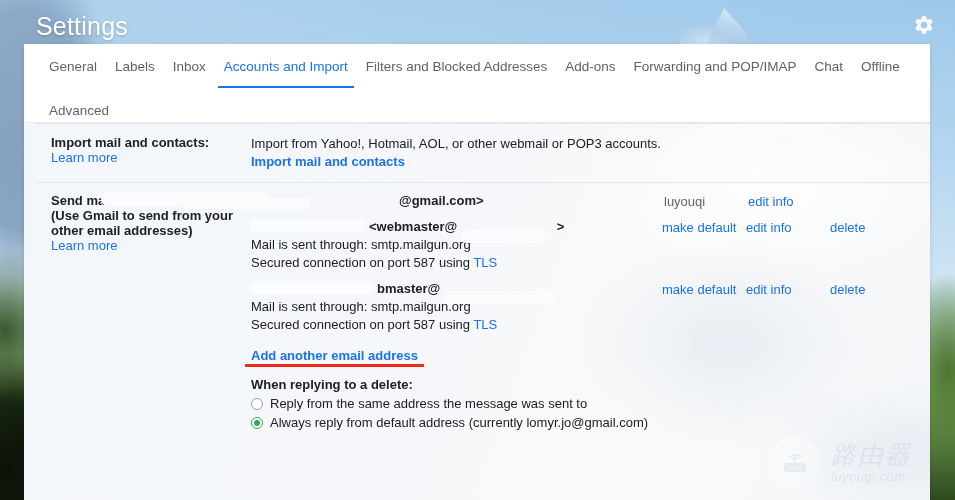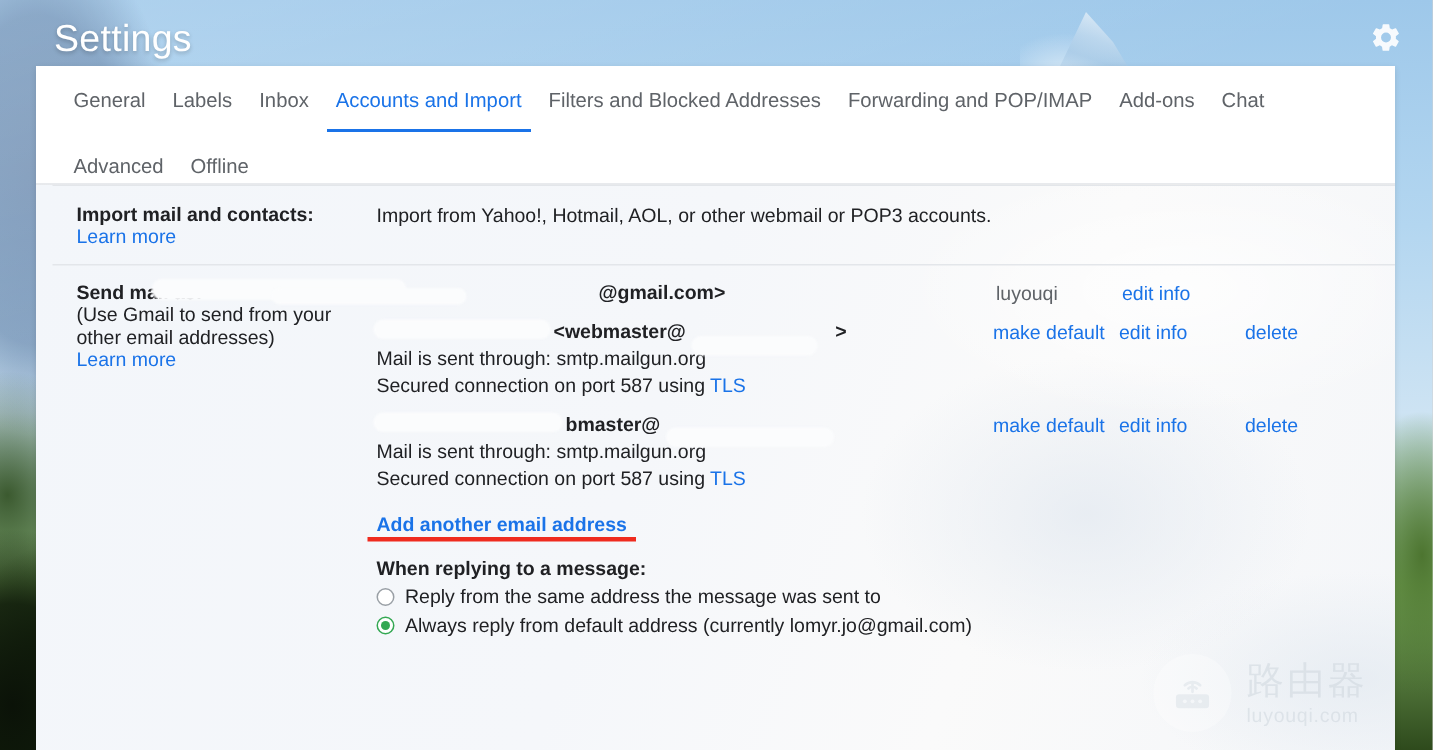--- a/index.html
+++ b/index.html
@@ -108,21 +108,21 @@
     position: relative;
     display: flex;
     padding: 10px 16px 10px 16px;
   }
   .sec-divider { border-top: 1px solid #e3e6ea; margin-left: 11px; }
   .sec-label {
     width: 200px; flex: 0 0 200px;
     font-size: 13px; color: #202124;
   }
   .sec-label .bold { font-weight: bold; display: block; }
-  .sec-label .plain { display: block; font-weight: normal; }
+  .sec-label .plain { display: block; font-weight: bold; }
   .sec-content { flex: 1; font-size: 13px; color: #202124; }
 
   a.link, .link {
     color: #1a73e8; text-decoration: none; cursor: pointer;
     font-size: 13px;
   }
   .link.bold { font-weight: bold; }
   .line { line-height: 18px; }
 
   
@@ -170,21 +170,21 @@
   #watermark {
     position: absolute; right: 18px; bottom: 12px;
     display: flex; align-items: center; gap: 10px;
     opacity: 0.55; pointer-events: none;
   }
   #wm-circle {
     width: 52px; height: 52px; border-radius: 50%;
     background: rgba(255,255,255,0.55);
     display: flex; align-items: center; justify-content: center;
   }
-  #wm-text { line-height: 1; }
+  #wm-text { line-height: 1; font-style: italic; }
   #wm-cn { font-size: 25px; color: #cfd7de; letter-spacing: 2px; }
   #wm-en { font-size: 13px; color: #cfd7de; letter-spacing: 0.5px; margin-top: 3px; }
 </style>
 </head>
 <body>
 
 <div id="bg">
   <div id="bg-peak-right"></div>
   <div id="bg-peak-right2"></div>
 </div>
@@ -200,41 +200,42 @@
 
 <div id="card">
 
   <div id="tabbar">
     <div class="tab-row first">
       <div class="tab">General</div>
       <div class="tab">Labels</div>
       <div class="tab">Inbox</div>
       <div class="tab active">Accounts and Import</div>
       <div class="tab">Filters and Blocked Addresses</div>
+      <div class="tab">Add-ons</div>
       <div class="tab">Forwarding and POP/IMAP</div>
-      <div class="tab">Add-ons</div>
       <div class="tab">Chat</div>
+      <div class="tab">Offline</div>
       <div class="tab">Advanced</div>
-      <div class="tab">Offline</div>
     </div>
     <div class="tab-row second">
       <div class="tab">Themes</div>
     </div>
   </div>
 
   <div id="cardbody">
 
 
     <div class="section sec-divider" style="padding-top:11px;padding-bottom:11px;">
       <div class="sec-label">
         <span class="bold">Import mail and contacts:</span>
         <span class="link">Learn more</span>
       </div>
       <div class="sec-content">
         <div class="line">Import from Yahoo!, Hotmail, AOL, or other webmail or POP3 accounts.</div>
+        <div class="line"><span class="link bold">Import mail and contacts</span></div>
       </div>
     </div>
 
     <div class="section sec-divider" style="padding-top:10px;padding-bottom:6px;">
       <div class="sec-label">
         <span class="bold">Send mail as:</span>
         <span class="plain">(Use Gmail to send from your</span>
         <span class="plain">other email addresses)</span>
         <span class="link">Learn more</span>
       </div>
@@ -294,21 +295,21 @@
         </div>
 
         <div style="margin-top:14px;margin-bottom:12px;">
           <span id="add-email-wrap">
             <span class="link bold">Add another email address</span>
             <span id="red-underline"></span>
           </span>
         </div>
 
         <div>
-          <div style="font-weight:bold;font-size:13px;line-height:19px;">When replying to a message:</div>
+          <div style="font-weight:bold;font-size:13px;line-height:19px;">When replying to a delete:</div>
 
           <div class="radio-line">
             <span class="radio"></span>
             <span>Reply from the same address the message was sent to</span>
           </div>
 
           <div class="radio-line">
             <span class="radio checked"></span>
             <span>Always reply from default address (currently lomyr.jo@gmail.com)</span>
           </div>

